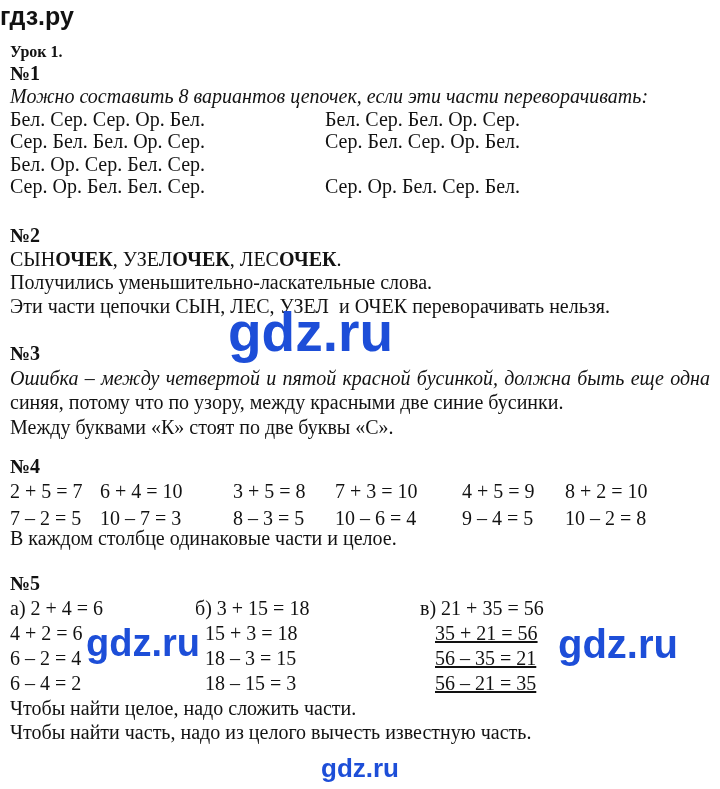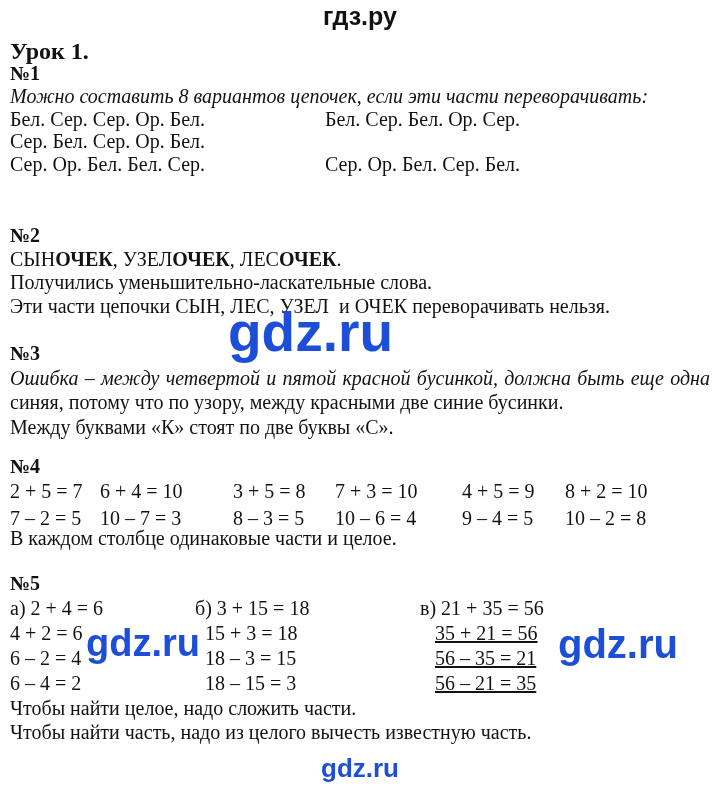--- a/index.html
+++ b/index.html
@@ -2,26 +2,26 @@
 <html><head>
 <meta charset="utf-8">
 <style>
   html,body{margin:0;padding:0;background:#fff;}
   .page{
     position:relative;width:720px;height:789px;background:#ffffff;
     font-family:"Liberation Serif", serif;color:#121212;overflow:hidden;
   }
   .abs{position:absolute;}
   .sans{font-family:"Liberation Sans", sans-serif;}
-  .center{left:0;right:0;text-align:center;}
+  .center{left:0;right:0;text-align:left;}
   .body-text{font-size:20px;}
   .pre{white-space:pre-wrap;}
 
   #site-header{top:1px;font-size:25px;line-height:30px;font-weight:bold;letter-spacing:0px;}
-  #lesson-title{top:40px;left:10px;font-size:24px;line-height:23px;font-weight:bold;}
+  #lesson-title{top:40px;left:10px;font-size:16px;line-height:23px;font-weight:bold;}
 
   #s1{top:62px;left:10px;right:10px;}
   #s1 .num{line-height:22px;}
   #s1 .intro{line-height:24px;font-style:italic;}
   .chain-row{display:grid;grid-template-columns:315px 1fr;line-height:22.4px;}
 
   #s2{top:224px;left:10px;right:10px;line-height:23.5px;}
 
   #s3{top:341px;left:10px;right:10px;line-height:24.5px;}
   #s3 .justify{width:700px;text-align:justify;text-align-last:justify;font-style:italic;}
@@ -59,23 +59,25 @@
 
   <div id="s1" class="abs body-text">
     <div class="num">№1</div>
     <div class="intro">Можно составить 8 вариантов цепочек, если эти части переворачивать:</div>
     <div>
       <div class="chain-row">
           <span>Бел. Сер. Сер. Ор. Бел.</span>
           <span>Бел. Сер. Бел. Ор. Сер.</span>
         </div>
       <div class="chain-row">
+          <span>Сер. Бел. Бел. Ор. Сер.</span>
           <span>Сер. Бел. Сер. Ор. Бел.</span>
         </div>
       <div class="chain-row">
+          <span>Бел. Ор. Сер. Бел. Сер.</span>
         </div>
       <div class="chain-row">
           <span>Сер. Ор. Бел. Бел. Сер.</span>
           <span>Сер. Ор. Бел. Сер. Бел.</span>
         </div>
     </div>
   </div>
 
   <div id="s2" class="abs body-text">
     <div class="num">№2</div>

